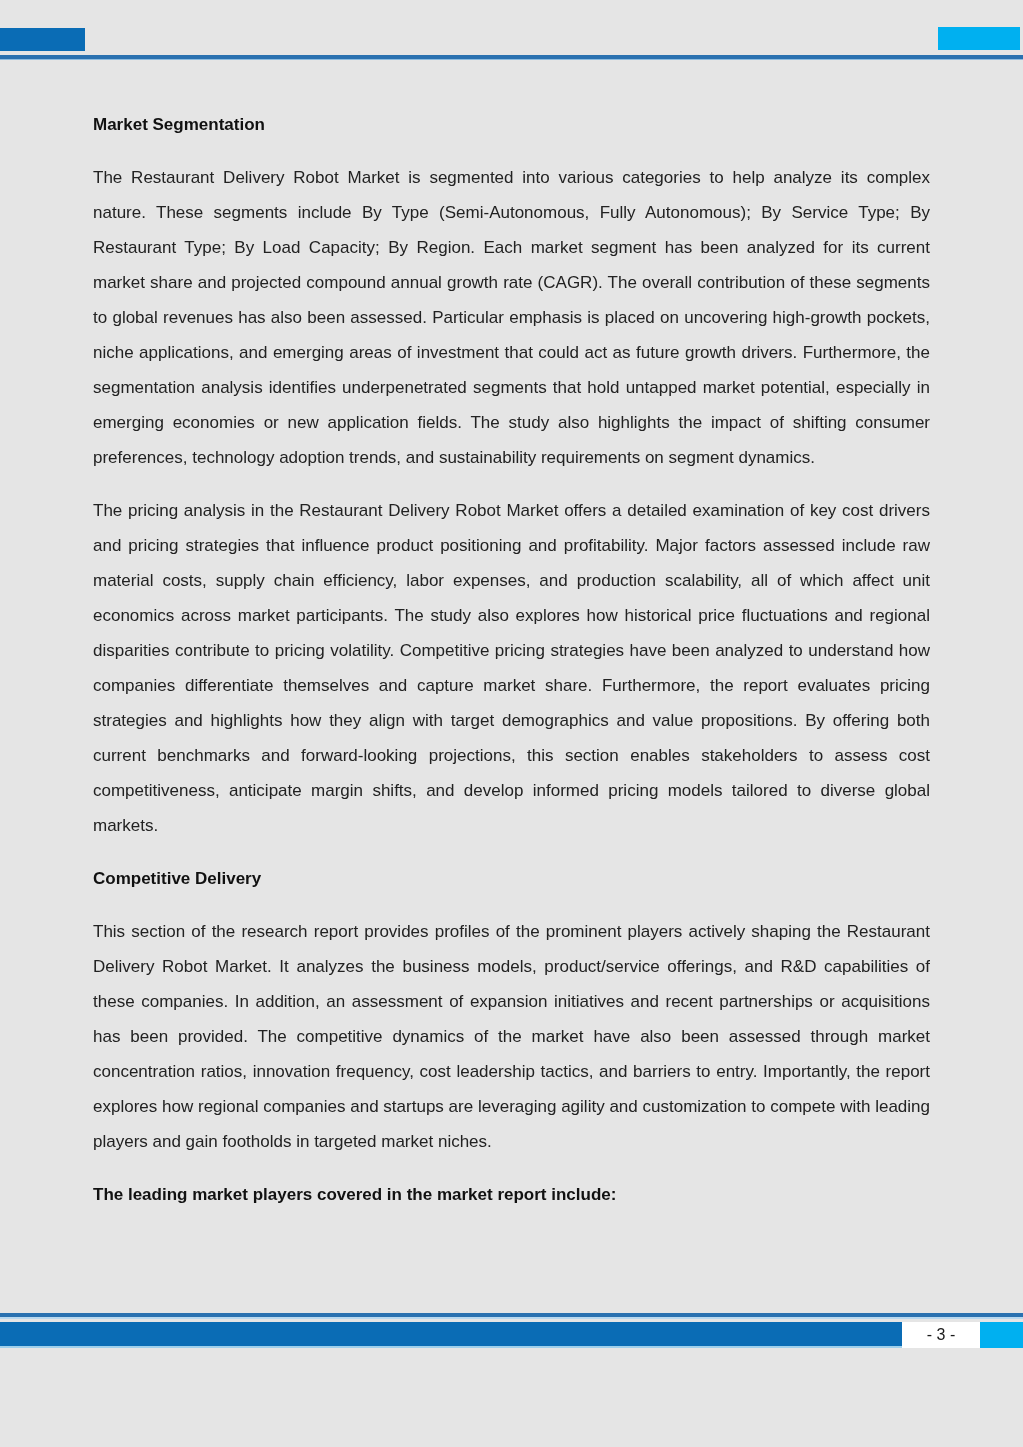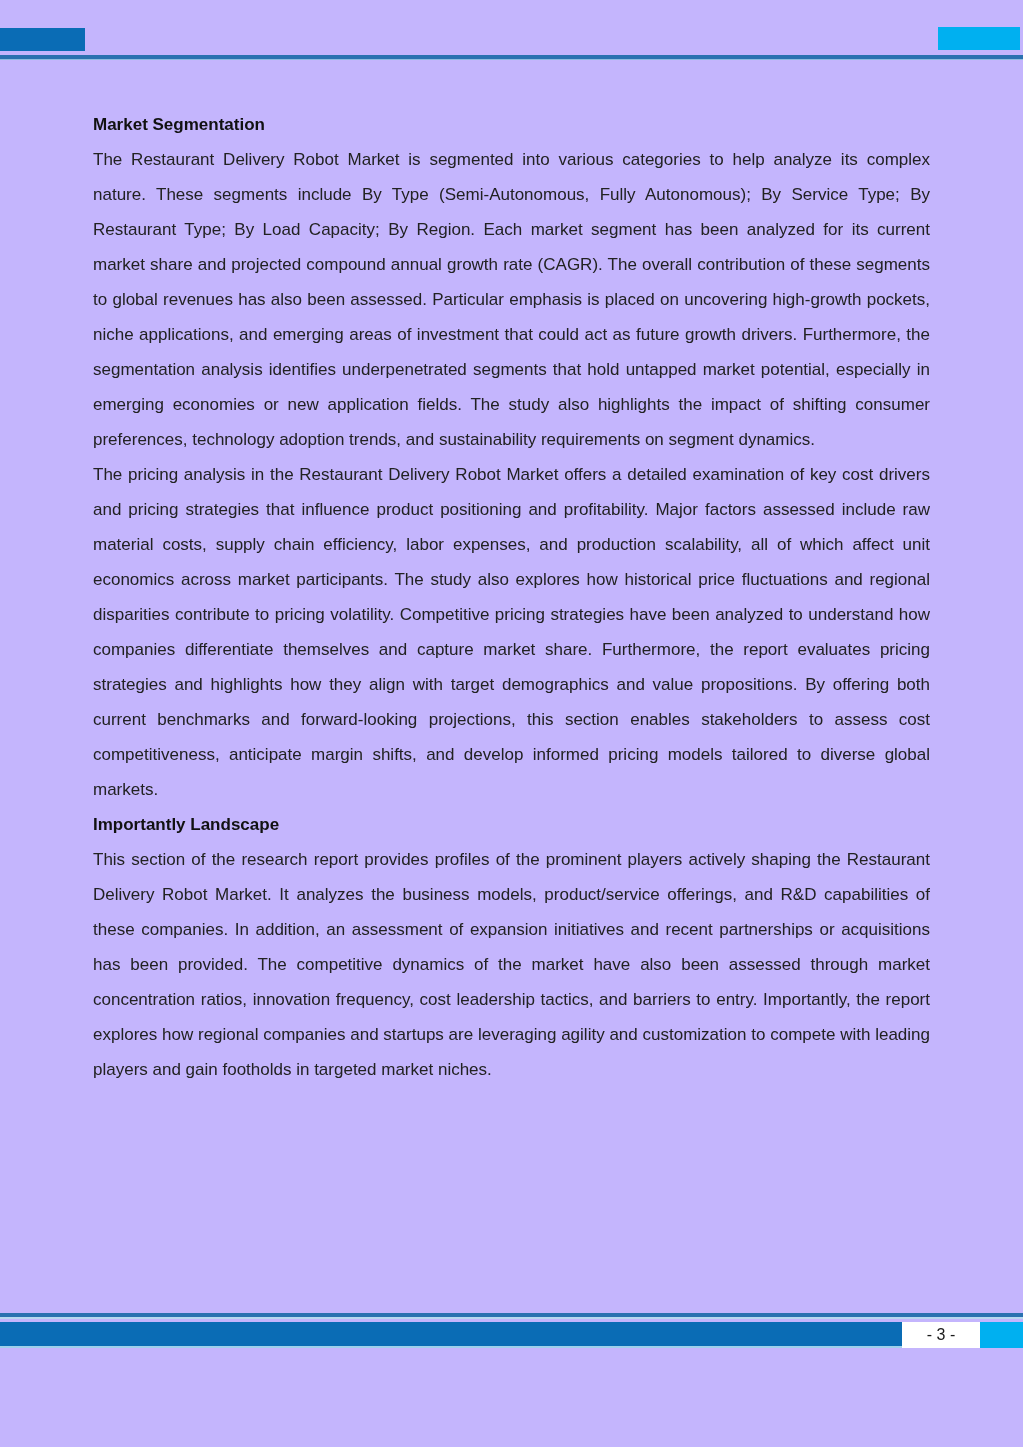--- a/index.html
+++ b/index.html
@@ -8,21 +8,21 @@
     height: 1447px;
     background: #ffffff;
     font-family: "Liberation Sans", sans-serif;
     position: relative;
     overflow: hidden;
   }
   .page {
     position: relative;
     width: 1023px;
     height: 1447px;
-    background: #c4b5fd;
+    background: #e5e5e5;
   }
 
   
   .hdr-rect-left {
     position: absolute;
     left: 0; top: 28px;
     width: 85px; height: 23px;
     background: #0a6cb5;
   }
   .hdr-rect-right {
@@ -45,21 +45,21 @@
     top: 107px;
     left: 93px;
     width: 837px;
   }
   .block {
     margin: 0;
     font-size: 17px;
     line-height: 35px;
     color: #222222;
   }
-  .block + .block { }
+  .block + .block { margin-top: 18px; }
   .heading {
     font-weight: bold;
     color: #111111;
   }
   .para {
     text-align: justify;
   }
 
   
   .ftr-rule {
@@ -101,23 +101,24 @@
   <div class="hdr-rect-left"></div>
   <div class="hdr-rect-right"></div>
   <div class="hdr-rule"></div>
 
   <main class="content">
     <h2 class="block heading">Market Segmentation</h2>
     <p class="block para">The Restaurant Delivery Robot  Market is segmented into various categories to help analyze its complex nature. These segments include By Type (Semi-Autonomous, Fully Autonomous); By Service Type; By Restaurant Type; By Load Capacity; By Region. Each market segment has been analyzed for its current market share and projected compound annual growth rate (CAGR). The overall contribution of these segments to global revenues has also been assessed. Particular emphasis is placed on uncovering high-growth pockets, niche applications, and emerging areas of investment that could act as future growth drivers. Furthermore, the segmentation analysis identifies underpenetrated segments that hold untapped market potential, especially in emerging economies or new application fields. The study also highlights the impact of shifting consumer preferences, technology adoption trends, and sustainability requirements on segment dynamics.</p>
 
     <p class="block para">The pricing analysis in the Restaurant Delivery Robot Market offers a detailed examination of key cost drivers and pricing strategies that influence product positioning and profitability. Major factors assessed include raw material costs, supply chain efficiency, labor expenses, and production scalability, all of which affect unit economics across market participants. The study also explores how historical price fluctuations and regional disparities contribute to pricing volatility. Competitive pricing strategies have been analyzed to understand how companies differentiate themselves and capture market share. Furthermore, the report evaluates pricing strategies and highlights how they align with target demographics and value propositions. By offering both current benchmarks and forward-looking projections, this section enables stakeholders to assess cost competitiveness, anticipate margin shifts, and develop informed pricing models tailored to diverse global markets.</p>
 
-    <h2 class="block heading">Importantly Landscape</h2>
+    <h2 class="block heading">Competitive Delivery</h2>
     <p class="block para">This section of the research report provides profiles of the prominent players actively shaping the Restaurant Delivery Robot Market. It analyzes the business models, product/service offerings, and R&amp;D capabilities of these companies. In addition, an assessment of expansion initiatives and recent partnerships or acquisitions has been provided. The competitive dynamics of the market have also been assessed through market concentration ratios, innovation frequency, cost leadership tactics, and barriers to entry. Importantly, the report explores how regional companies and startups are leveraging agility and customization to compete with leading players and gain footholds in targeted market niches.</p>
 
+    <h2 class="block heading">The leading market players covered in the market report include:</h2>
   </main>
 
   <div class="ftr-rule"></div>
   <div class="ftr-bar"></div>
   <div class="ftr-page-num">- 3 -</div>
   <div class="ftr-rect-right"></div>
 
 </div>
 
 </body></html>

